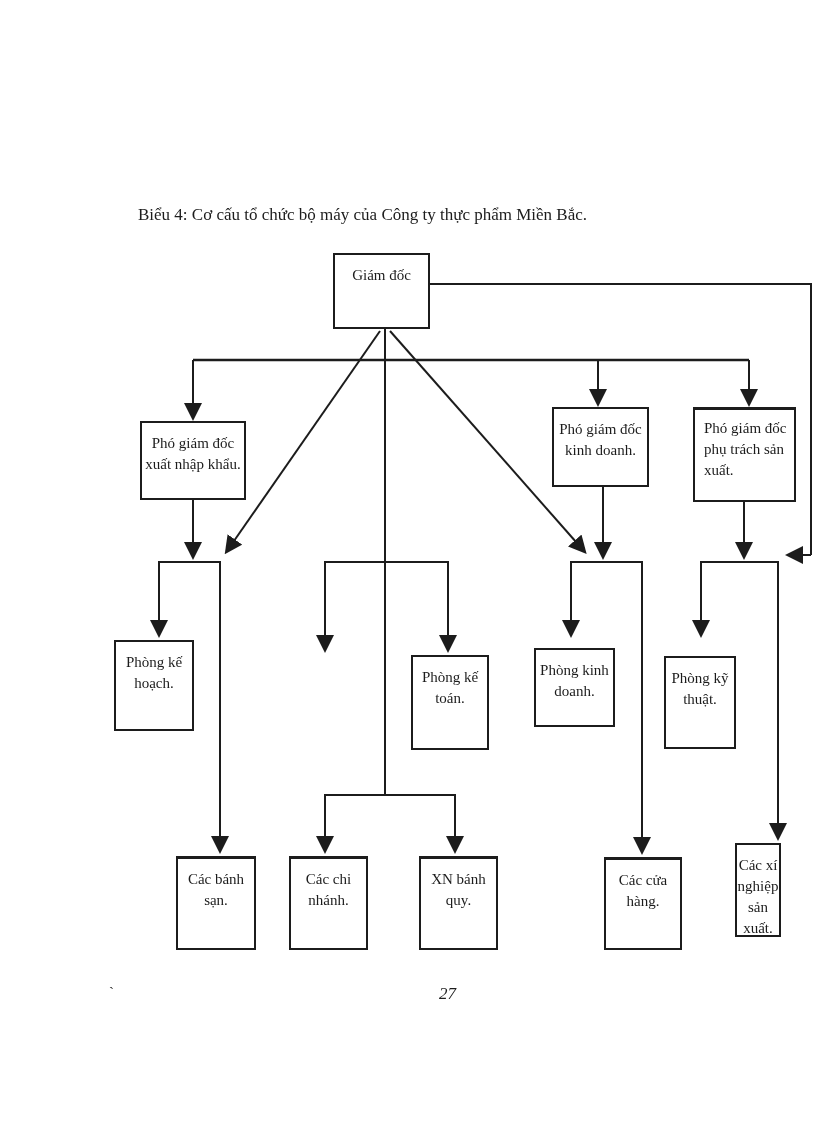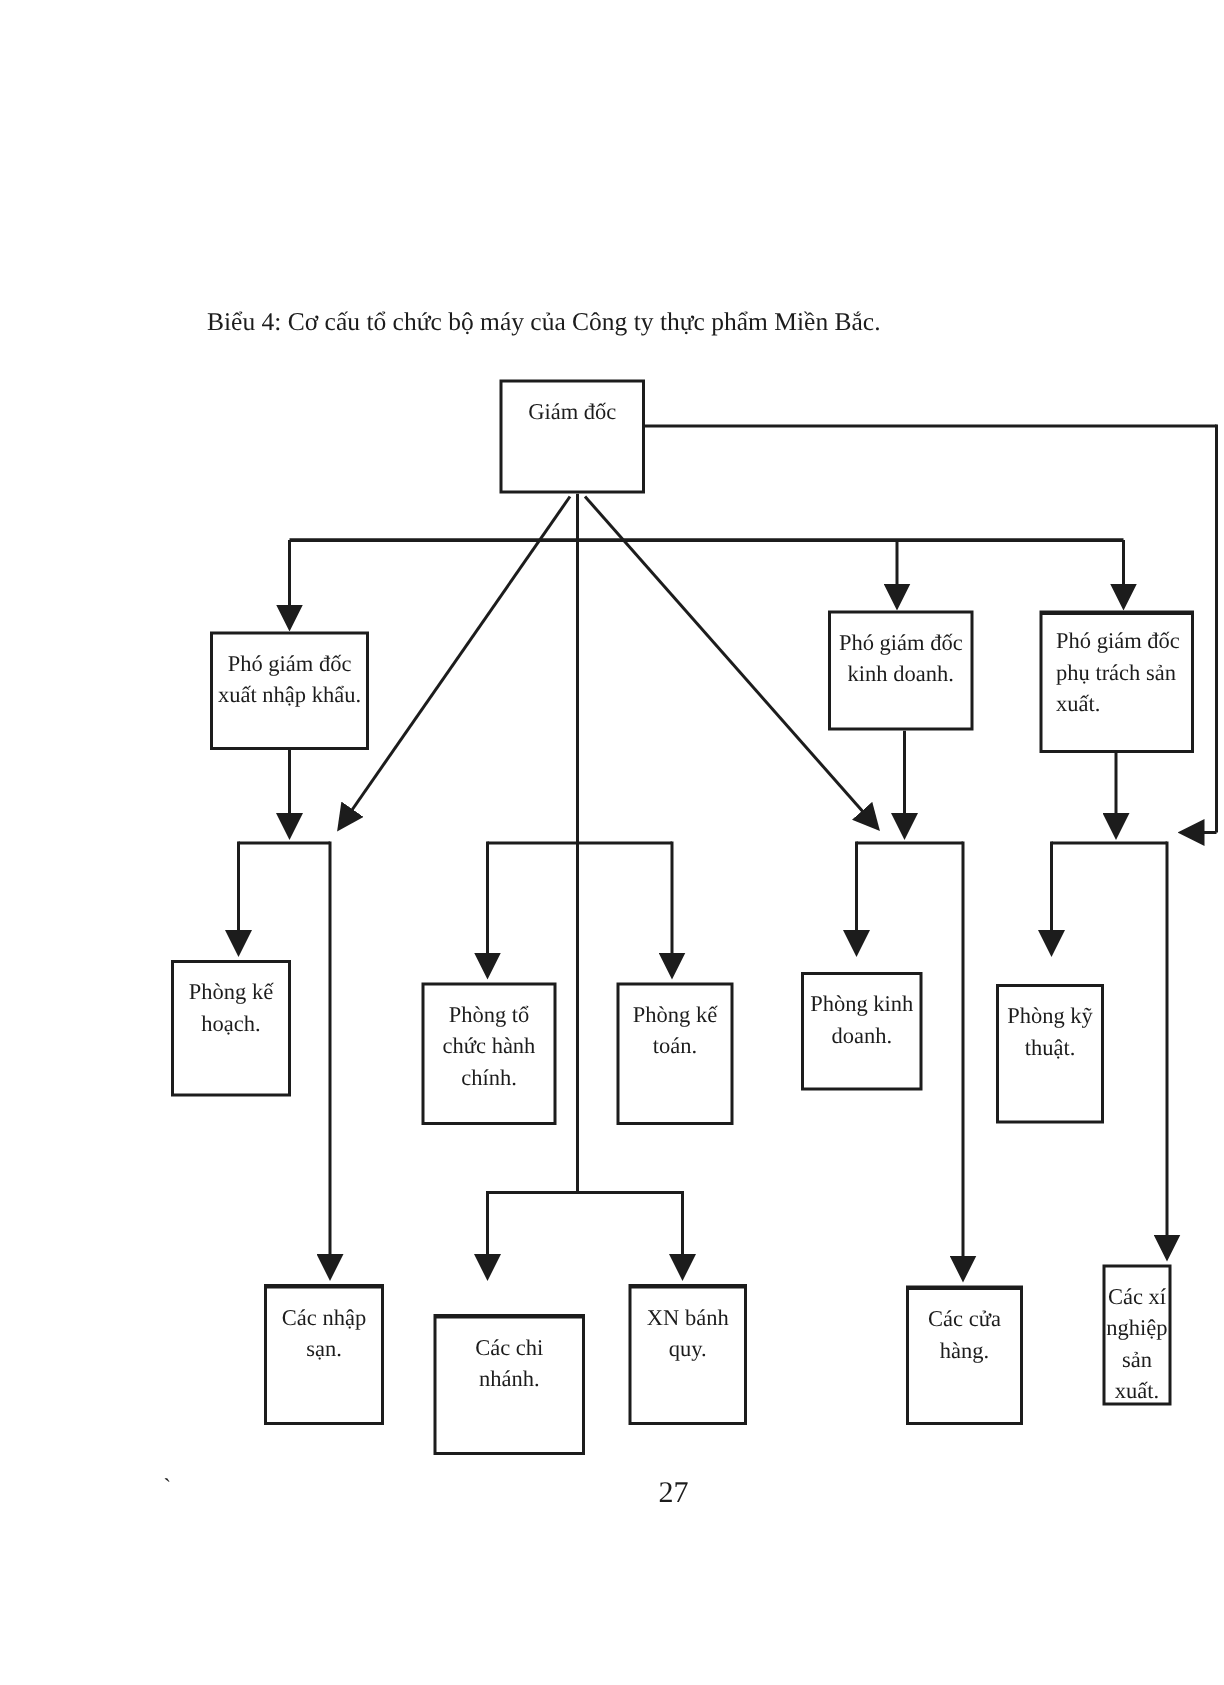--- a/index.html
+++ b/index.html
@@ -52,21 +52,22 @@
   .footer-mark {
     position: absolute;
     left: 68px;
     top: 984px;
     font-size: 15px;
   }
   .page-number {
     position: absolute;
     left: 398px;
     top: 984px;
-    font-size: 20px;
+    font-size: 17px;
+    font-style: italic;
   }
 </style>
 </head>
 <body>
 
 <div class="page">
 
   <div class="title">Biểu 4: Cơ cấu tổ chức bộ máy của Công ty thực phẩm Miền Bắc.</div>
 
   <svg class="lines-layer" width="816" height="1123" viewBox="0 0 816 1123" xmlns="http://www.w3.org/2000/svg">
@@ -124,37 +125,34 @@
   <div class="node" style="left:511px; top:407px; width:97px; height:80px">Phó giám đốc
 kinh doanh.</div>
 
   <div class="node align-left thick-top" style="left:652px; top:407px; width:103px; height:95px">Phó giám đốc
 phụ trách sản
 xuất.</div>
 
   <div class="node" style="left:73px; top:640px; width:80px; height:91px">Phòng kế
 hoạch.</div>
 
-  <div class="node" style="left:240px; top:655px; width:90px; height:95px">Phòng tổ
-chức hành
-chính.</div>
 
   <div class="node" style="left:370px; top:655px; width:78px; height:95px">Phòng kế
 toán.</div>
 
   <div class="node" style="left:493px; top:648px; width:81px; height:79px">Phòng kinh
 doanh.</div>
 
   <div class="node" style="left:623px; top:656px; width:72px; height:93px">Phòng kỹ
 thuật.</div>
 
-  <div class="node thick-top" style="left:135px; top:856px; width:80px; height:94px">Các nhập
+  <div class="node thick-top" style="left:135px; top:856px; width:80px; height:94px">Các bánh
 sạn.</div>
 
-  <div class="node thick-top" style="left:248px; top:876px; width:101px; height:94px">Các chi
+  <div class="node thick-top" style="left:248px; top:856px; width:79px; height:94px">Các chi
 nhánh.</div>
 
   <div class="node thick-top" style="left:563px; top:857px; width:78px; height:93px">Các cửa
 hàng.</div>
 
   <div class="node thick-top" style="left:378px; top:856px; width:79px; height:94px">XN bánh
 quy.</div>
 
   <div class="node" style="left:694px; top:843px; width:46px; height:94px">Các xí
 nghiệp

